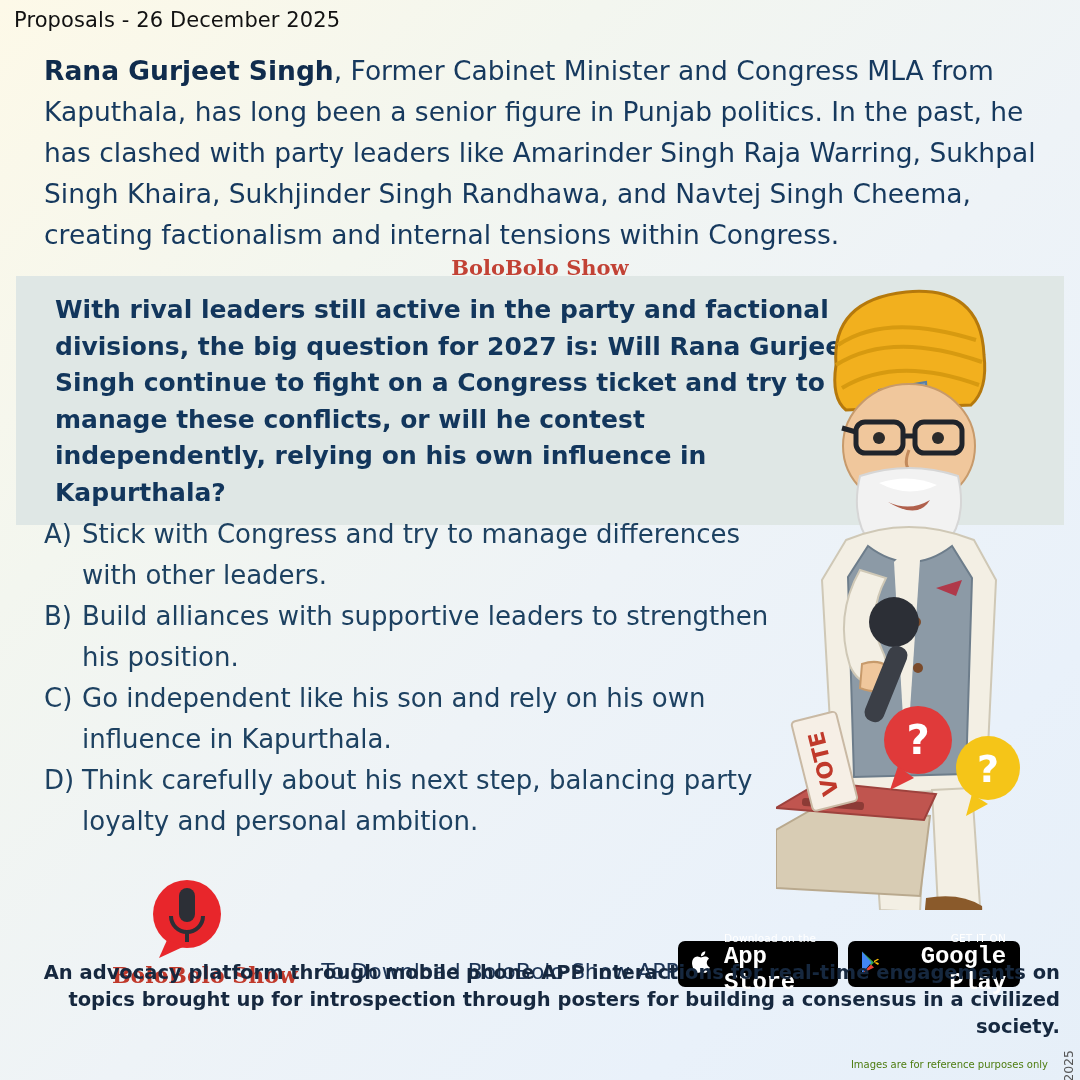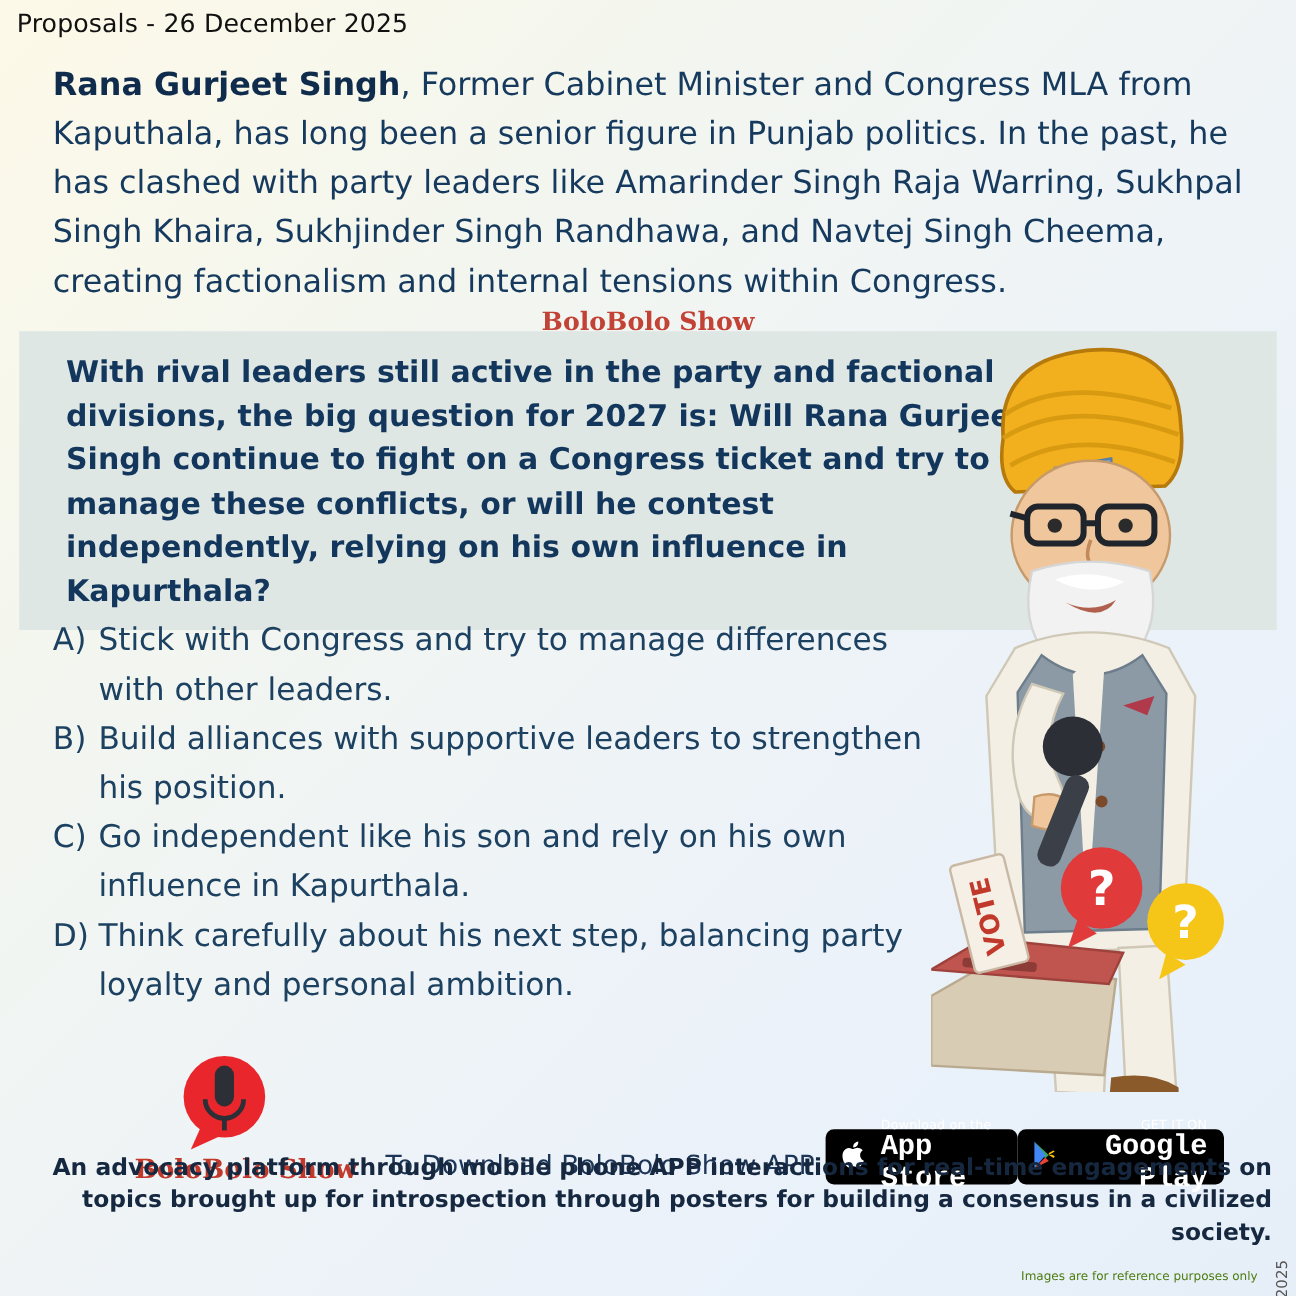--- a/index.html
+++ b/index.html
@@ -135,21 +135,21 @@
     line-height: 31px;
     color: #1d3557;
     z-index: 3;
   }
 
   .store-badges {
     position: absolute;
     right: 60px;
     bottom: 93px;
     display: flex;
-    gap: 0;
+    gap: 10px;
     z-index: 3;
     margin-left: 12px;
   }
   .badge {
     background: #000;
     border-radius: 7px;
     height: 46px;
     display: flex;
     align-items: center;
     padding: 0 14px 0 11px;

